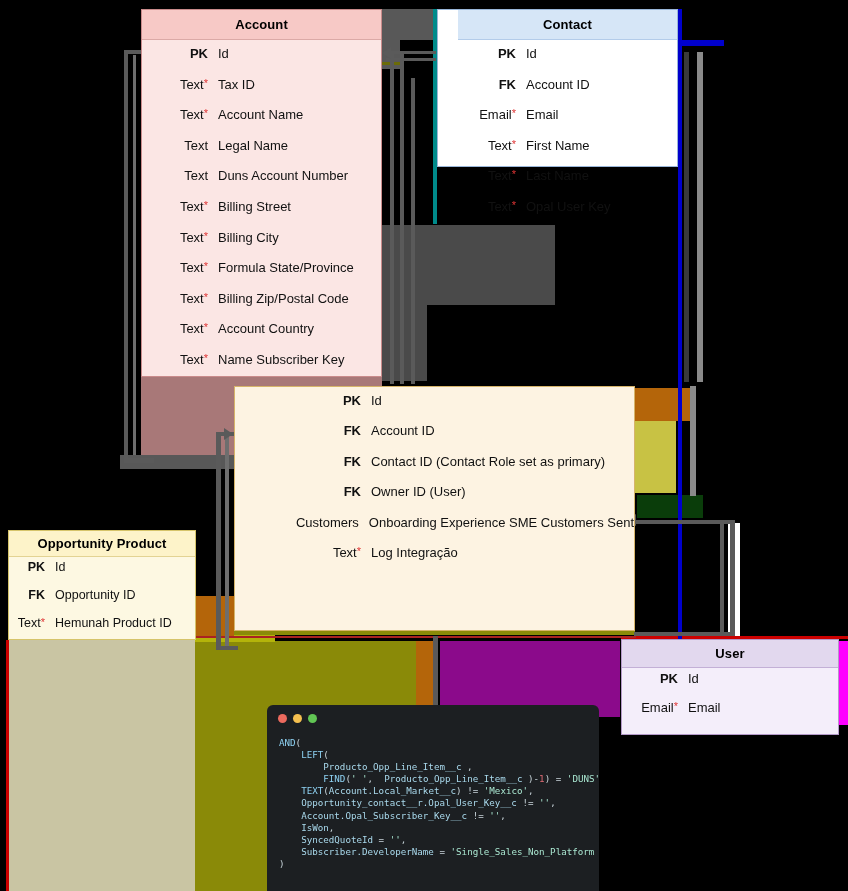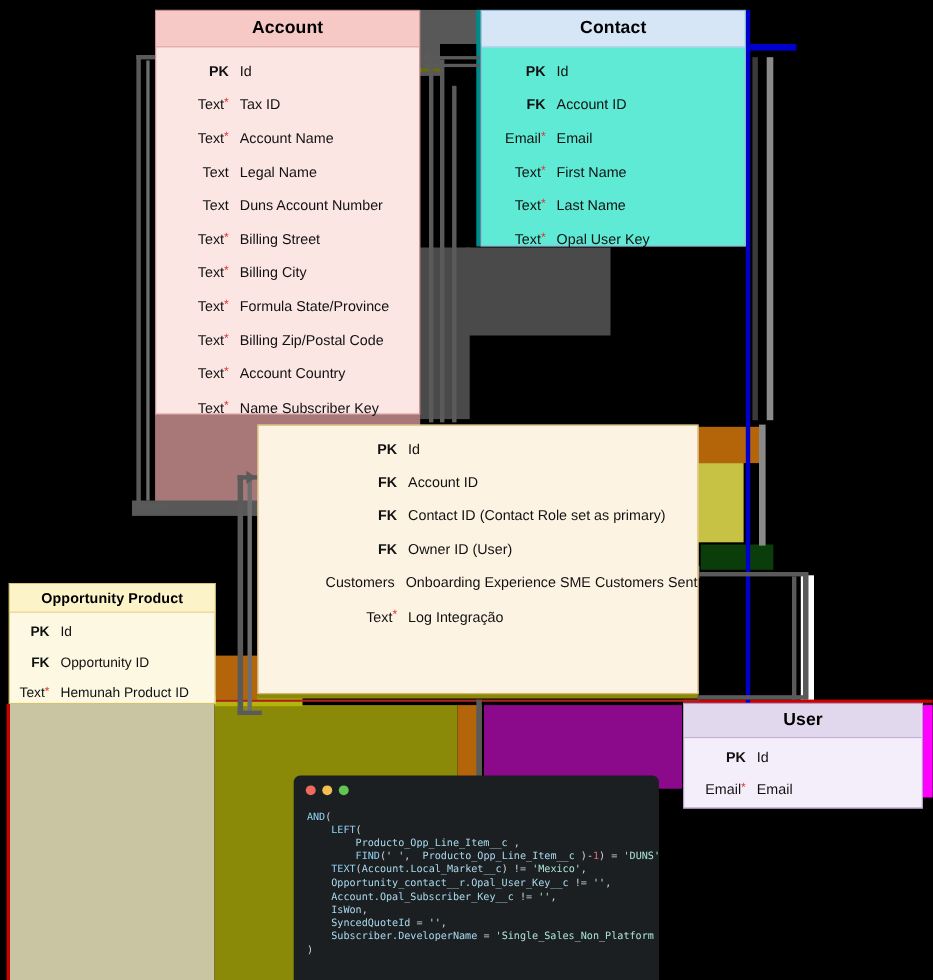--- a/index.html
+++ b/index.html
@@ -16,44 +16,44 @@
   
   .ln{position:absolute;background:#5a5a5a;}
   .ln.thin{background:#6e6e6e;}
   .arrow{position:absolute;width:0;height:0;}
 
   
   .tbl{position:absolute;box-sizing:border-box;border:1px solid #999;
        box-shadow:0 0 0 0 rgba(0,0,0,0);}
   .tbl .hdr{
     box-sizing:border-box;
-    text-align:center;font-weight:bold;font-size:16px;color:#000;
+    text-align:center;font-weight:bold;font-size:13px;color:#000;
     padding:7px 4px 7px 4px;border-bottom:1px solid #999;
     letter-spacing:.1px;
   }
   .tbl .body{box-sizing:border-box;padding:6px 0 6px 0;}
-  .row{display:flex;align-items:center;height:30.6px;}
+  .row{display:flex;align-items:flex-start;height:30.6px;}
   .row .ty{
     box-sizing:border-box;text-align:right;padding-right:10px;
     font-size:13px;color:#111;white-space:nowrap;
   }
   .row .ty b{font-weight:bold;}
   .row .ty .req{color:#e03434;font-size:11px;vertical-align:text-top;}
   .row .nm{font-size:13px;color:#111;white-space:nowrap;}
 
   
   #t-account{left:141px;top:9px;width:241px;height:368px;
     border-color:#c98b8b;background:#fbe6e4;}
   #t-account .hdr{background:#f7c9c6;border-bottom-color:#dba9a6;}
   #t-account .row .ty{width:76px;}
   #t-account .row .nm{}
 
   
-  #t-contact{left:437px;top:9px;width:241px;height:215px;
-    border-color:#9ab6d8;background:#5eead4;}
+  #t-contact{left:437px;top:9px;width:241px;height:158px;
+    border-color:#9ab6d8;background:#ffffff;padding-left:20px;}
   #t-contact .hdr{background:#d6e6f7;border-bottom-color:#b3ccea;}
   #t-contact .row .ty{width:68px;}
 
   
   #t-opportunity{left:234px;top:386px;width:401px;height:245px;
     border-color:#d6b46a;background:#fdf3e2;}
   #t-opportunity .hdr{background:#fde7c4;border-bottom-color:#e8c98f;}
   #t-opportunity .row{height:30.4px;}
   #t-opportunity .row .ty{width:136px;}
 

